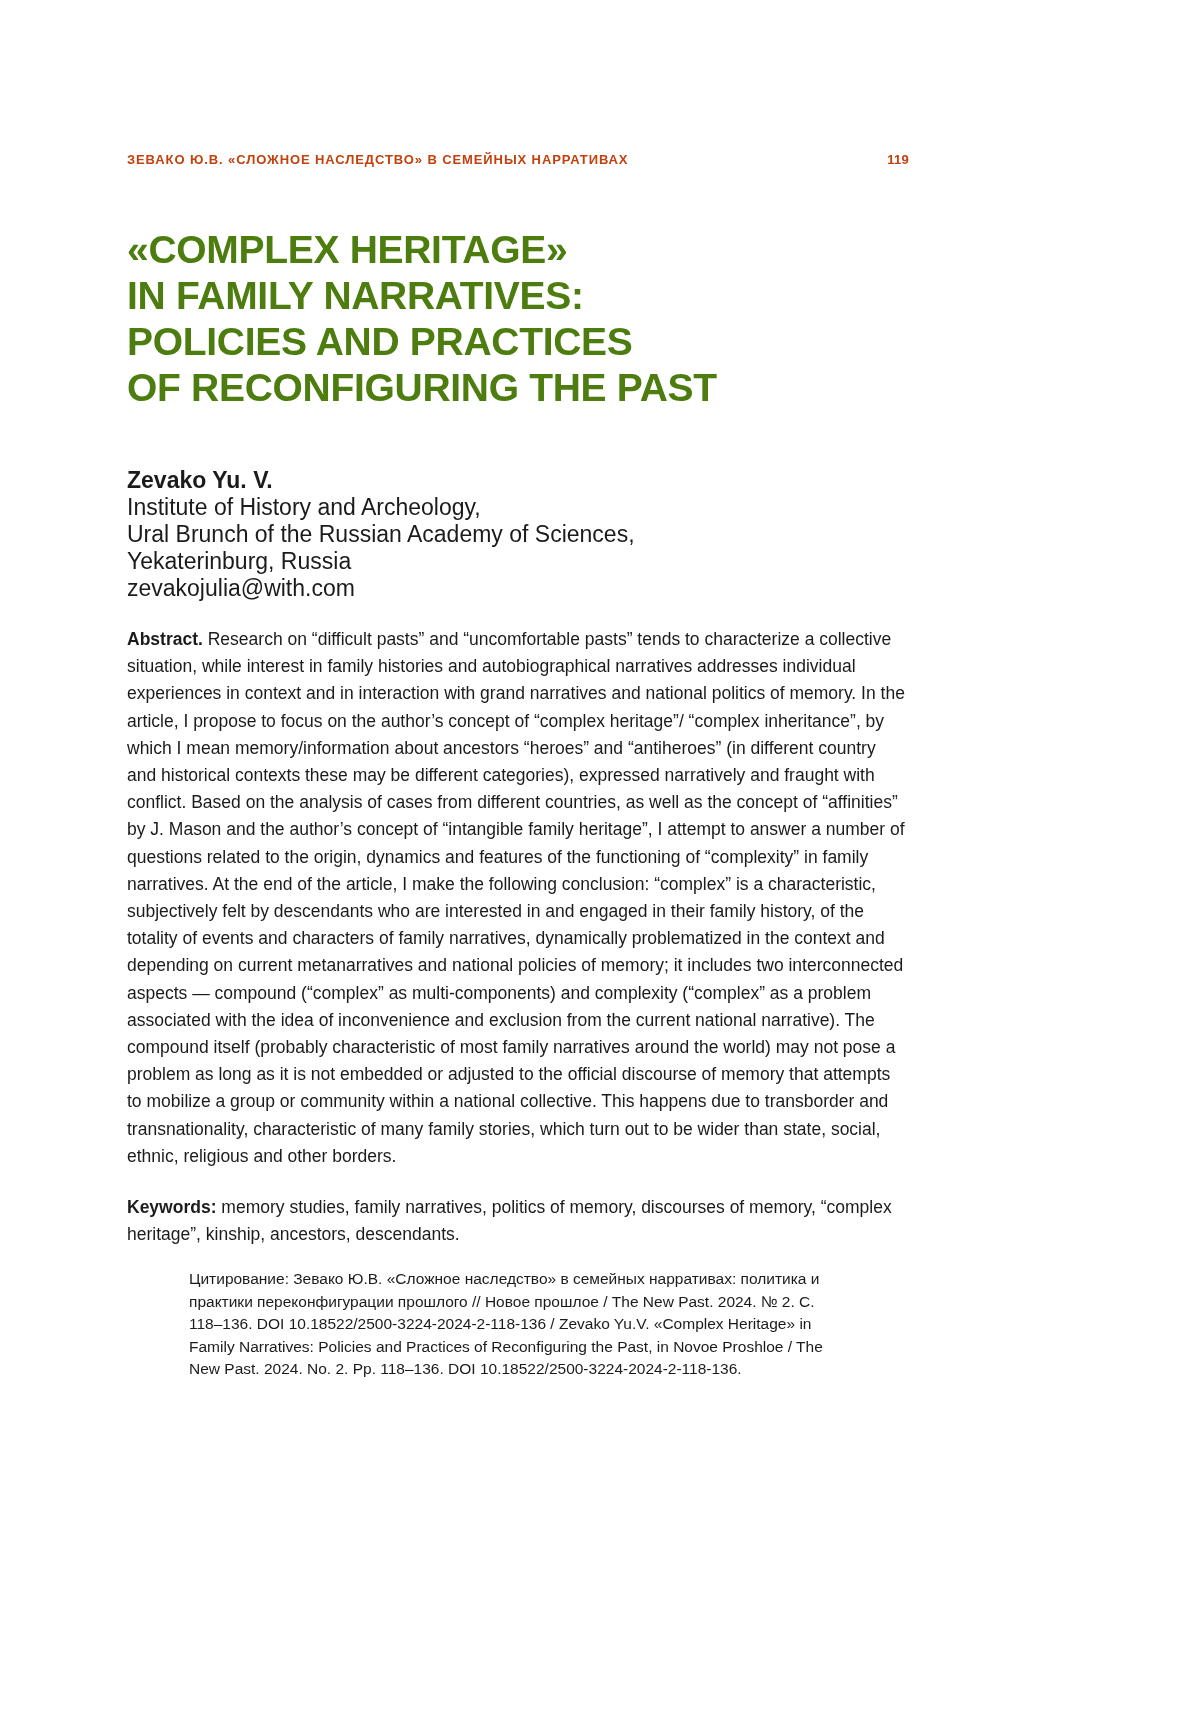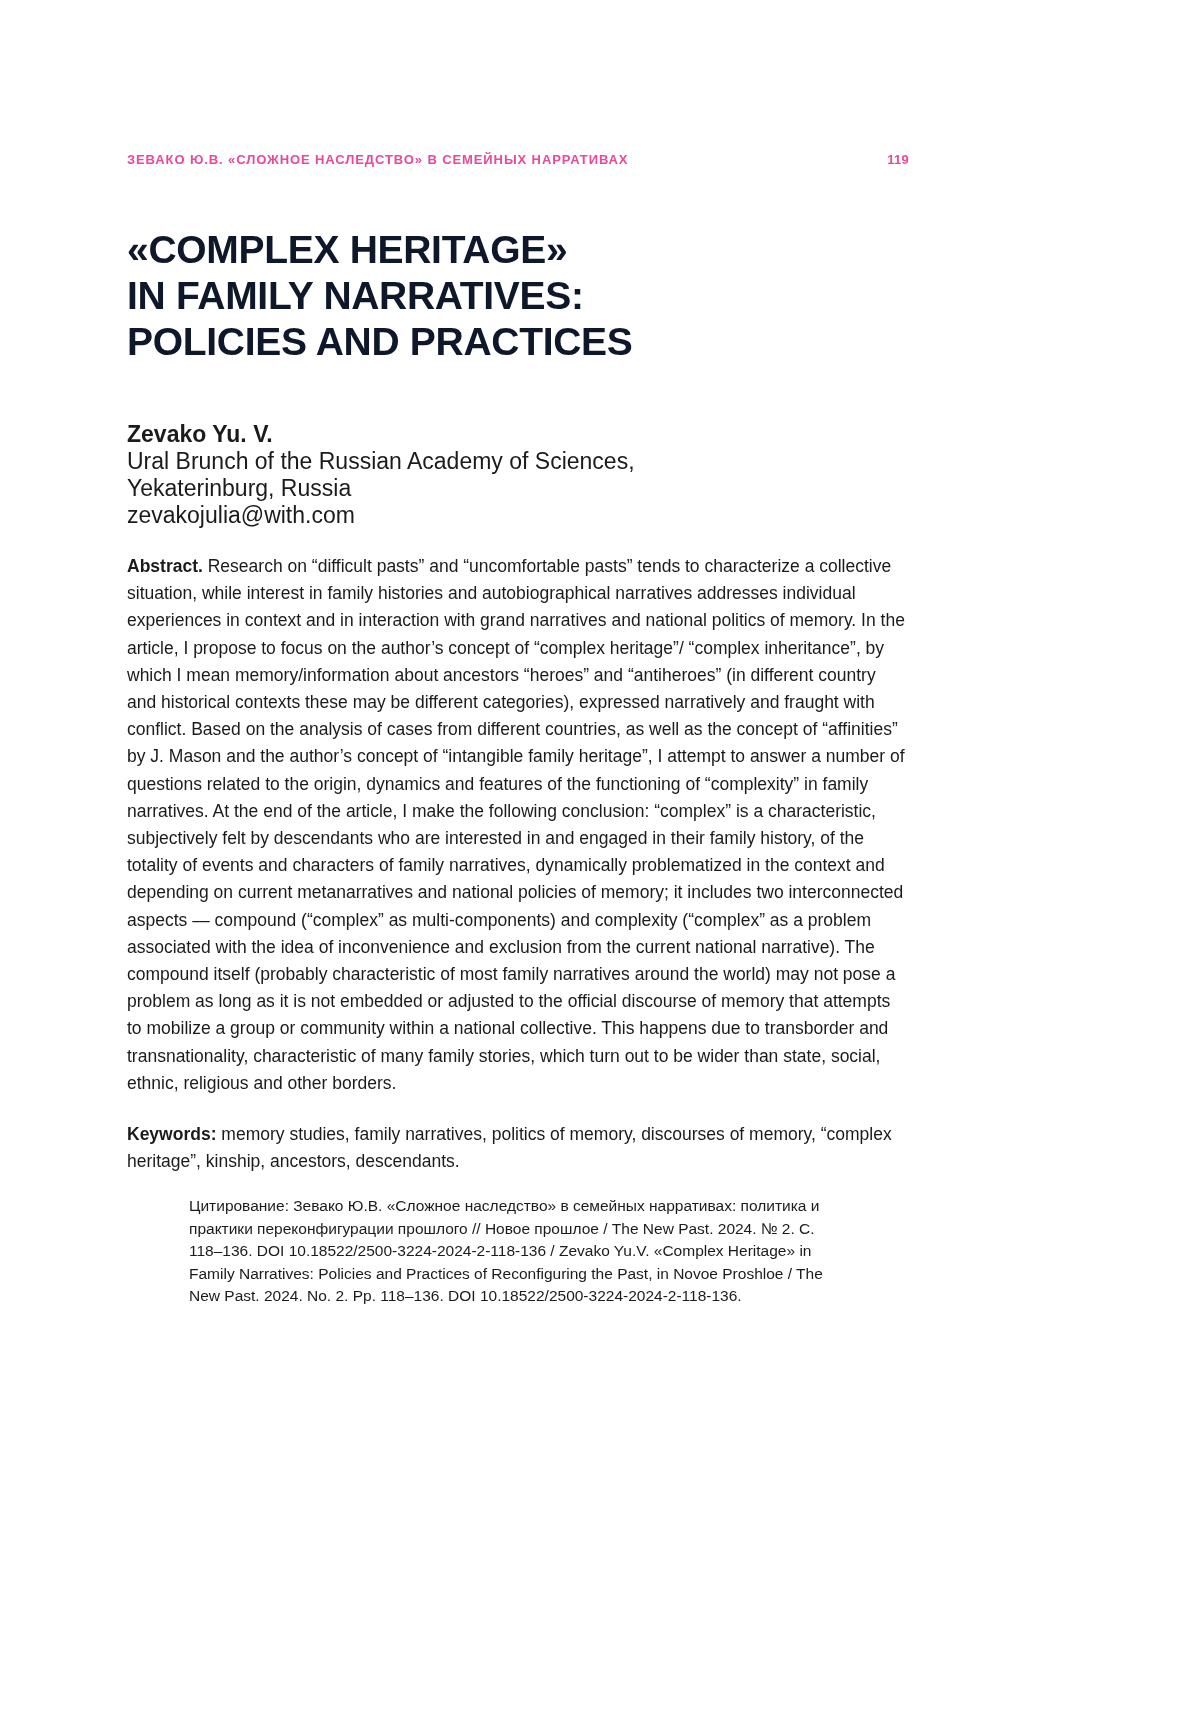--- a/index.html
+++ b/index.html
@@ -22,36 +22,36 @@
     top: 152px;
     width: 782px;
   }
   .running-head {
     display: flex;
     justify-content: space-between;
     align-items: baseline;
     font-size: 13px;
     font-weight: 700;
     letter-spacing: 0.9px;
-    color: #ec4899;
+    color: #c2410c;
   }
   .running-head .rh-left {
     text-transform: uppercase;
   }
   .running-head .rh-page {
     letter-spacing: 0.3px;
     font-weight: 600;
   }
   .article-title {
     margin: 60px 0 7px 0;
     font-size: 39px;
     line-height: 46px;
     font-weight: 700;
     letter-spacing: -0.3px;
-    color: #0f172a;
+    color: #4d7c0f;
   }
   .article-title .t-line {
     display: block;
   }
   .author-block {
     margin-top: 56px;
     font-size: 23px;
     line-height: 27px;
   }
   .author-name {
@@ -98,24 +98,26 @@
 
     <div class="running-head">
       <span class="rh-left">ЗЕВАКО Ю.В. «СЛОЖНОЕ НАСЛЕДСТВО» В СЕМЕЙНЫХ НАРРАТИВАХ</span>
       <span class="rh-page">119</span>
     </div>
 
     <h1 class="article-title">
       <span class="t-line">«COMPLEX HERITAGE»</span>
       <span class="t-line">IN FAMILY NARRATIVES:</span>
       <span class="t-line">POLICIES AND PRACTICES</span>
+      <span class="t-line">OF RECONFIGURING THE PAST</span>
     </h1>
 
     <div class="author-block">
       <div class="author-name">Zevako Yu. V.</div>
+      <div>Institute of History and Archeology,</div>
       <div>Ural Brunch of the Russian Academy of Sciences,</div>
       <div>Yekaterinburg, Russia</div>
       <div>zevakojulia@with.com</div>
     </div>
 
     <p class="body-par"><span class="bold">Abstract.</span> <span>Research on “difficult pasts” and “uncomfortable pasts” tends to characterize a collective situation, while interest in family histories and autobiographical narratives addresses individual experiences in context and in interaction with grand narratives and national politics of memory. In the article, I propose to focus on the author’s concept of “complex heritage”/ “complex inheritance”, by which I mean memory/information about ancestors “heroes” and “antiheroes” (in different country and historical contexts these may be different categories), expressed narratively and fraught with conflict. Based on the analysis of cases from different countries, as well as the concept of “affinities” by J. Mason and the author’s concept of “intangible family heritage”, I attempt to answer a number of questions related to the origin, dynamics and features of the functioning of “complexity” in family narratives. At the end of the article, I make the following conclusion: “complex” is a characteristic, subjectively felt by descendants who are interested in and engaged in their family history, of the totality of events and characters of family narratives, dynamically problematized in the context and depending on current metanarratives and national policies of memory; it includes two interconnected aspects — compound (“complex” as multi-components) and complexity (“complex” as a problem associated with the idea of inconvenience and exclusion from the current national narrative). The compound itself (probably characteristic of most family narratives around the world) may not pose a problem as long as it is not embedded or adjusted to the official discourse of memory that attempts to mobilize a group or community within a national collective. This happens due to transborder and transnationality, characteristic of many family stories, which turn out to be wider than state, social, ethnic, religious and other borders.</span></p>
 
     <p class="body-par keywords-par"><span class="bold">Keywords:</span> <span>memory studies, family narratives, politics of memory, discourses of memory, “complex heritage”, kinship, ancestors, descendants.</span></p>
 
     <div class="citation-block">

